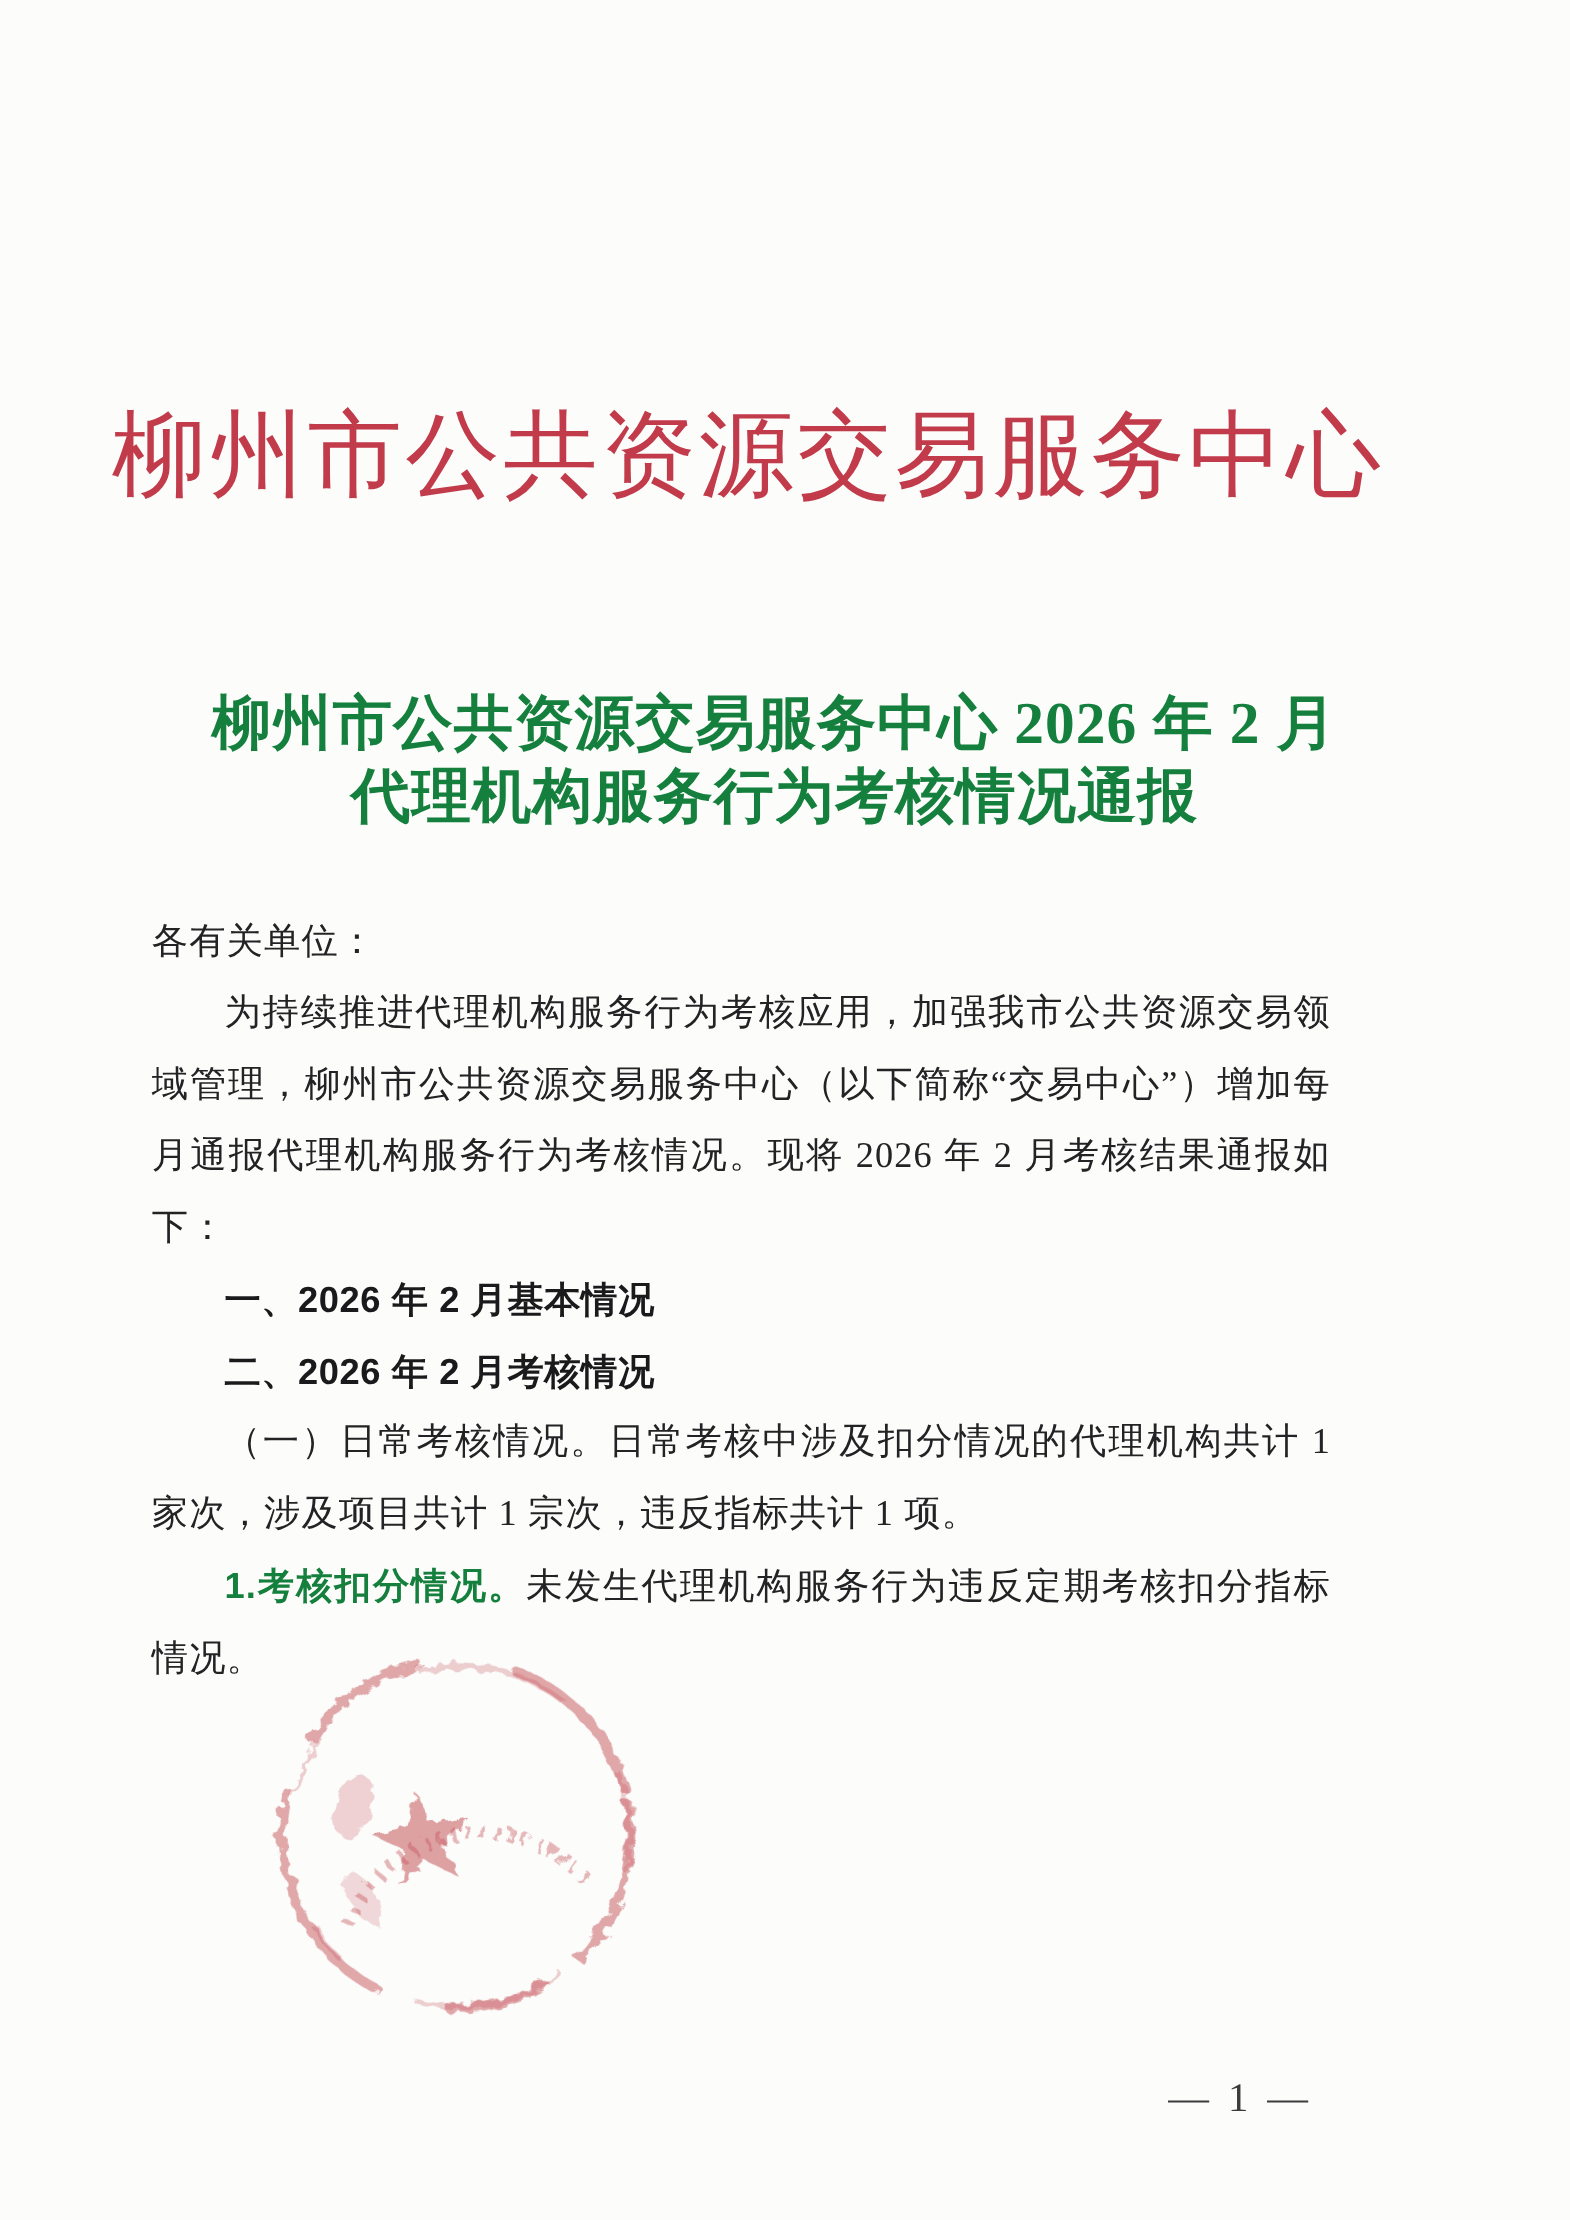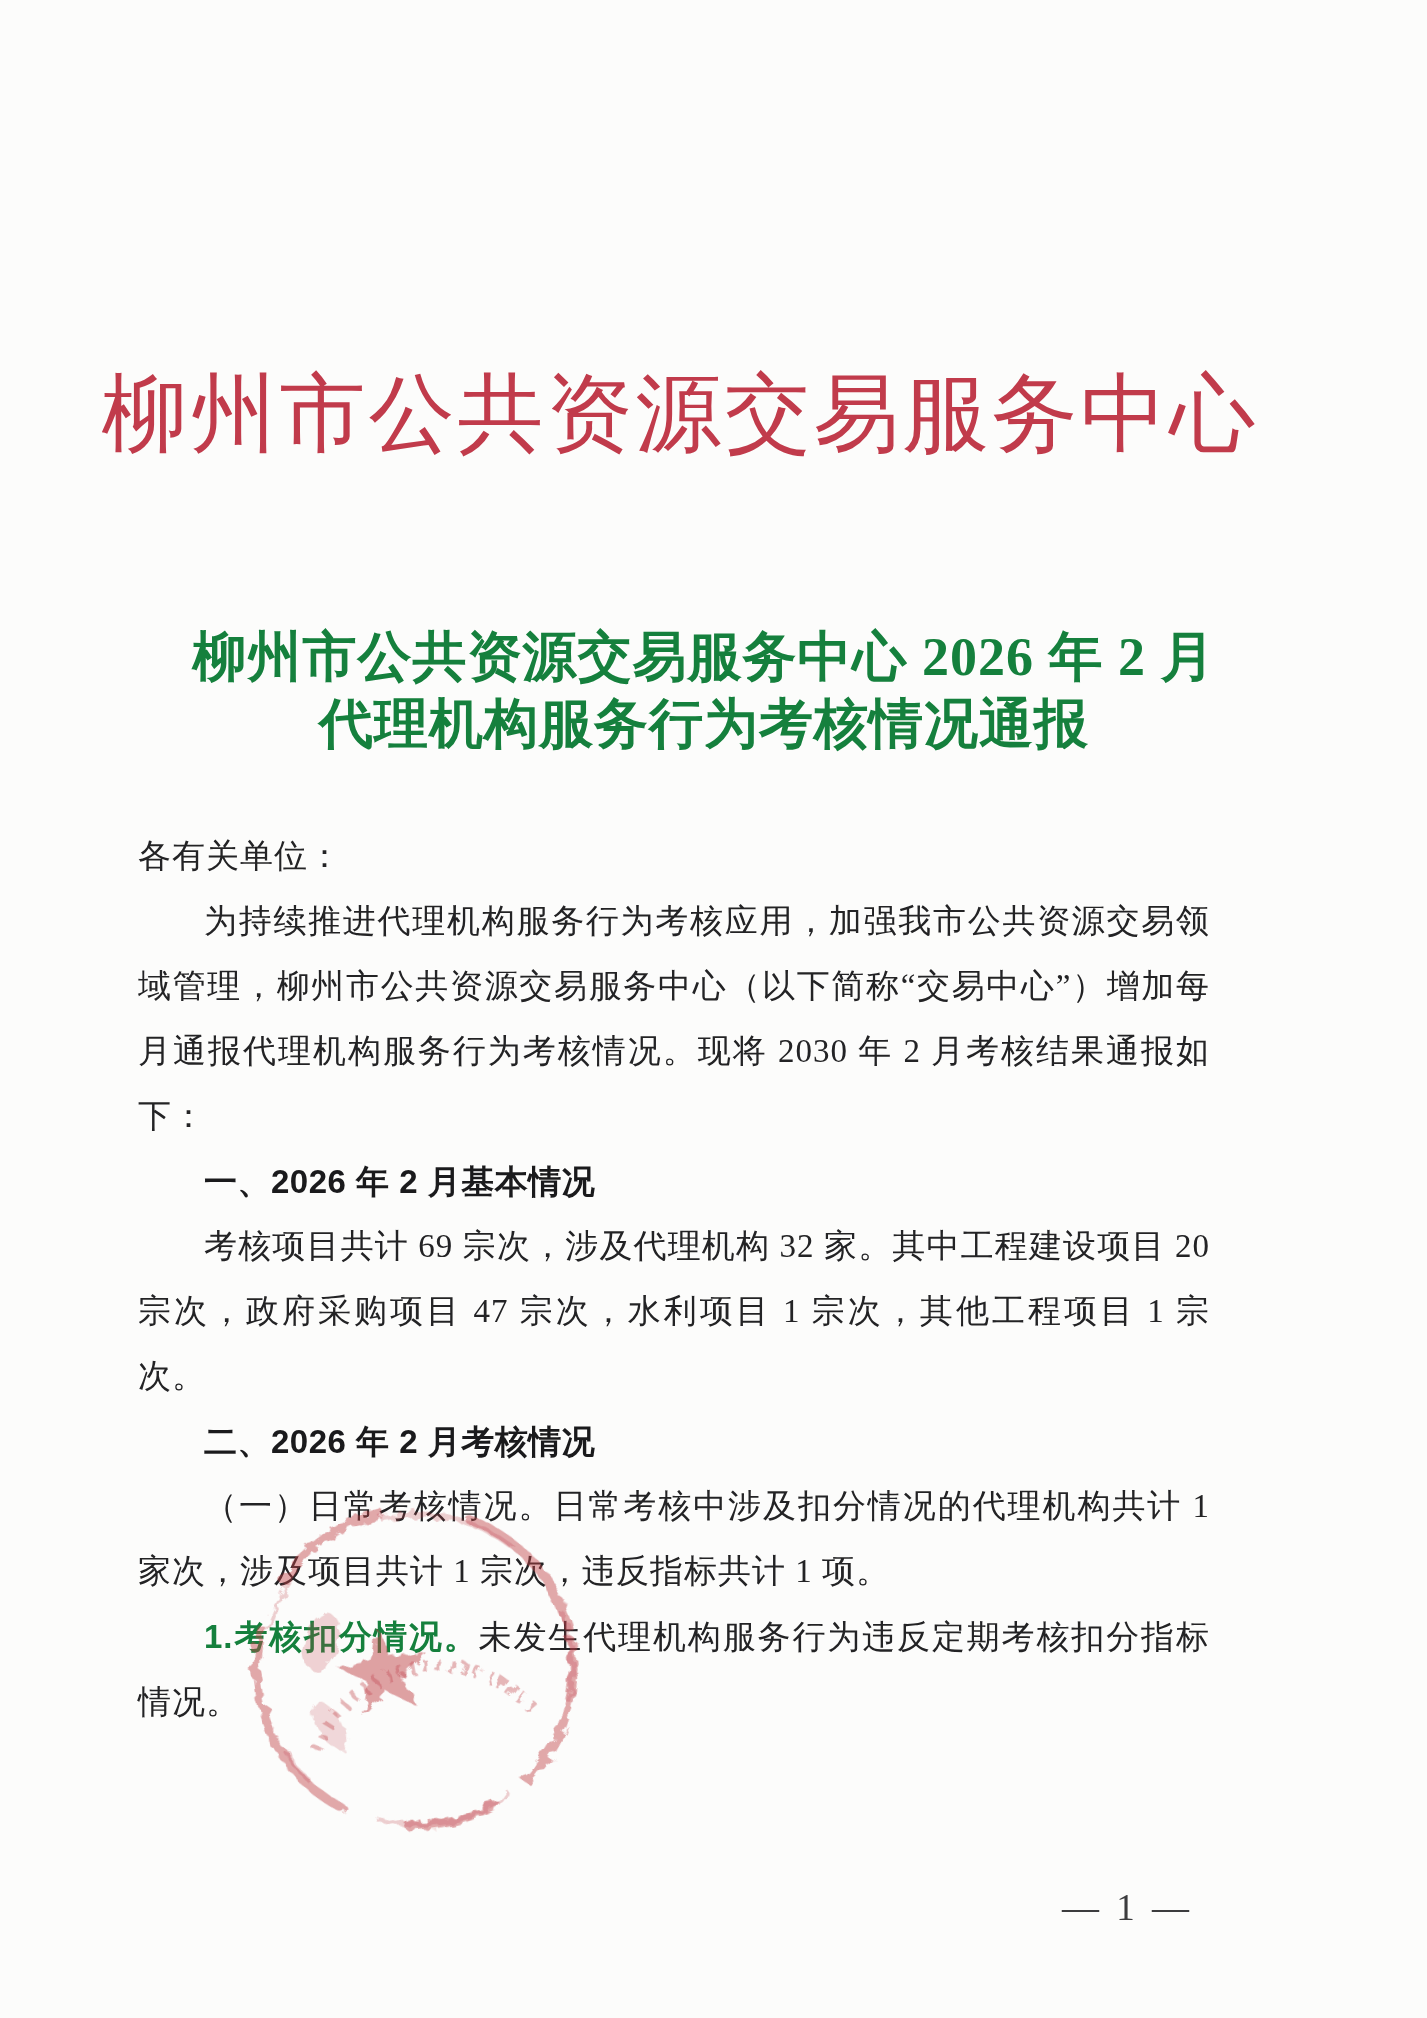--- a/index.html
+++ b/index.html
@@ -75,23 +75,22 @@
 
   <div class="letterhead">柳州市公共资源交易服务中心</div>
 
   <div class="doc-title">
     <div>柳州市公共资源交易服务中心 2026 年 2 月</div>
     <div>代理机构服务行为考核情况通报</div>
   </div>
 
   <div class="body-text">
     <p>各有关单位：</p>
-    <p class="indent">为持续推进代理机构服务行为考核应用，加强我市公共资源交易领域管理，柳州市公共资源交易服务中心（以下简称“交易中心”）增加每月通报代理机构服务行为考核情况。现将 2030 年 2 月考核结果通报如下：</p>
+    <p class="indent">为持续推进代理机构服务行为考核应用，加强我市公共资源交易领域管理，柳州市公共资源交易服务中心（以下简称“交易中心”）增加每月通报代理机构服务行为考核情况。现将 2026 年 2 月考核结果通报如下：</p>
     <p class="heading">一、2026 年 2 月基本情况</p>
-    <p class="indent">考核项目共计 69 宗次，涉及代理机构 32 家。其中工程建设项目 20 宗次，政府采购项目 47 宗次，水利项目 1 宗次，其他工程项目 1 宗次。</p>
     <p class="heading">二、2026 年 2 月考核情况</p>
     <p class="indent">（一）日常考核情况。日常考核中涉及扣分情况的代理机构共计 1 家次，涉及项目共计 1 宗次，违反指标共计 1 项。</p>
     <p class="indent"><span class="bold-lead">1.考核扣分情况。</span><span>未发生代理机构服务行为违反定期考核扣分指标情况。</span></p>
   </div>
 
   <svg class="seal" viewBox="0 0 390 430" xmlns="http://www.w3.org/2000/svg">
     <defs>
       <filter id="rough" x="-20%" y="-20%" width="140%" height="140%">
         <feTurbulence type="fractalNoise" baseFrequency="0.09" numOctaves="2" result="n"></feTurbulence>
         <feDisplacementMap in="SourceGraphic" in2="n" scale="14"></feDisplacementMap>

